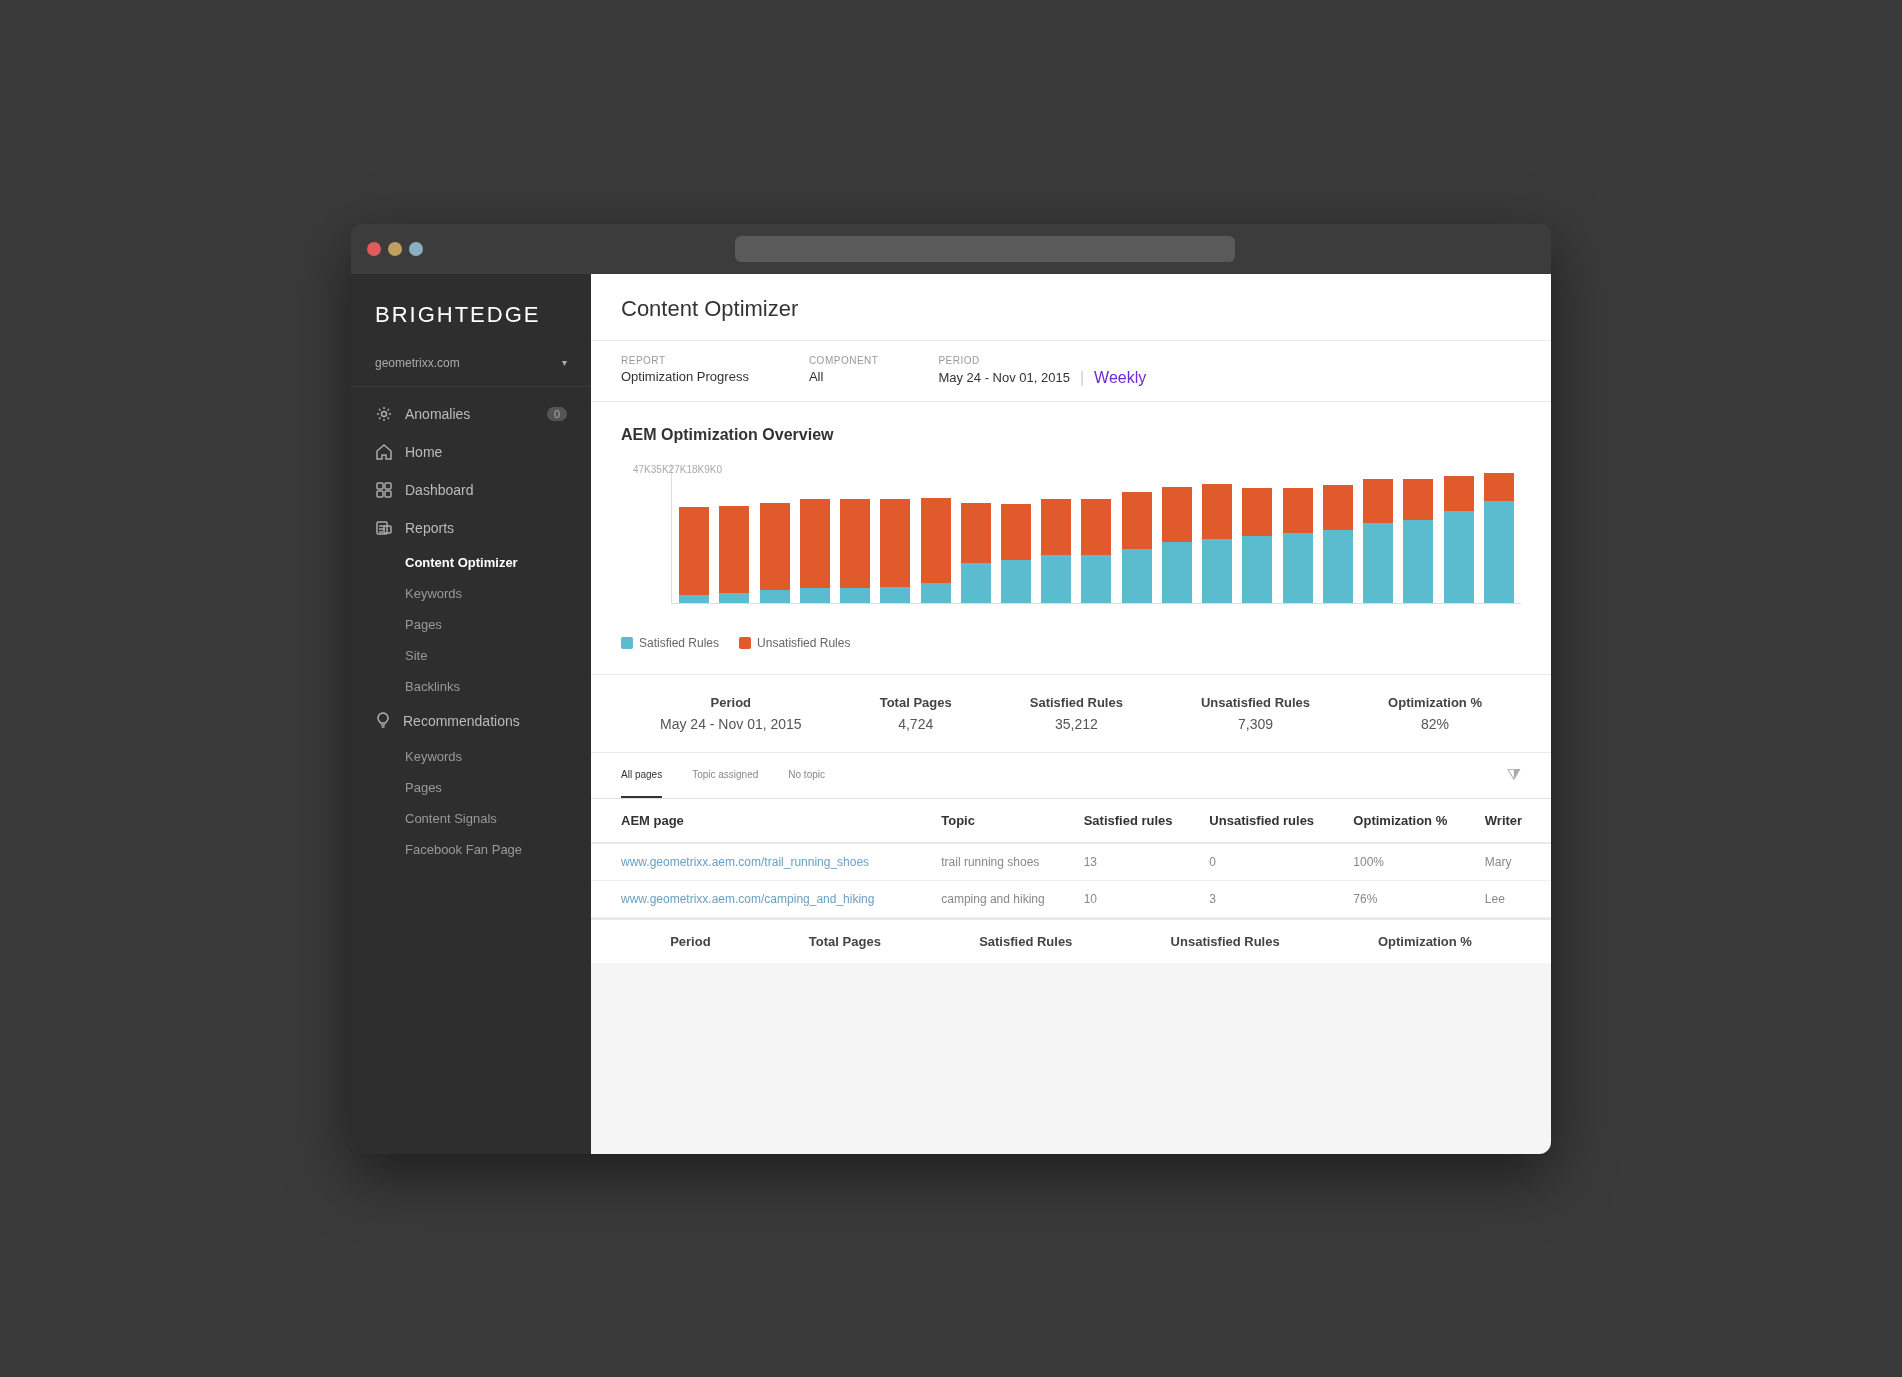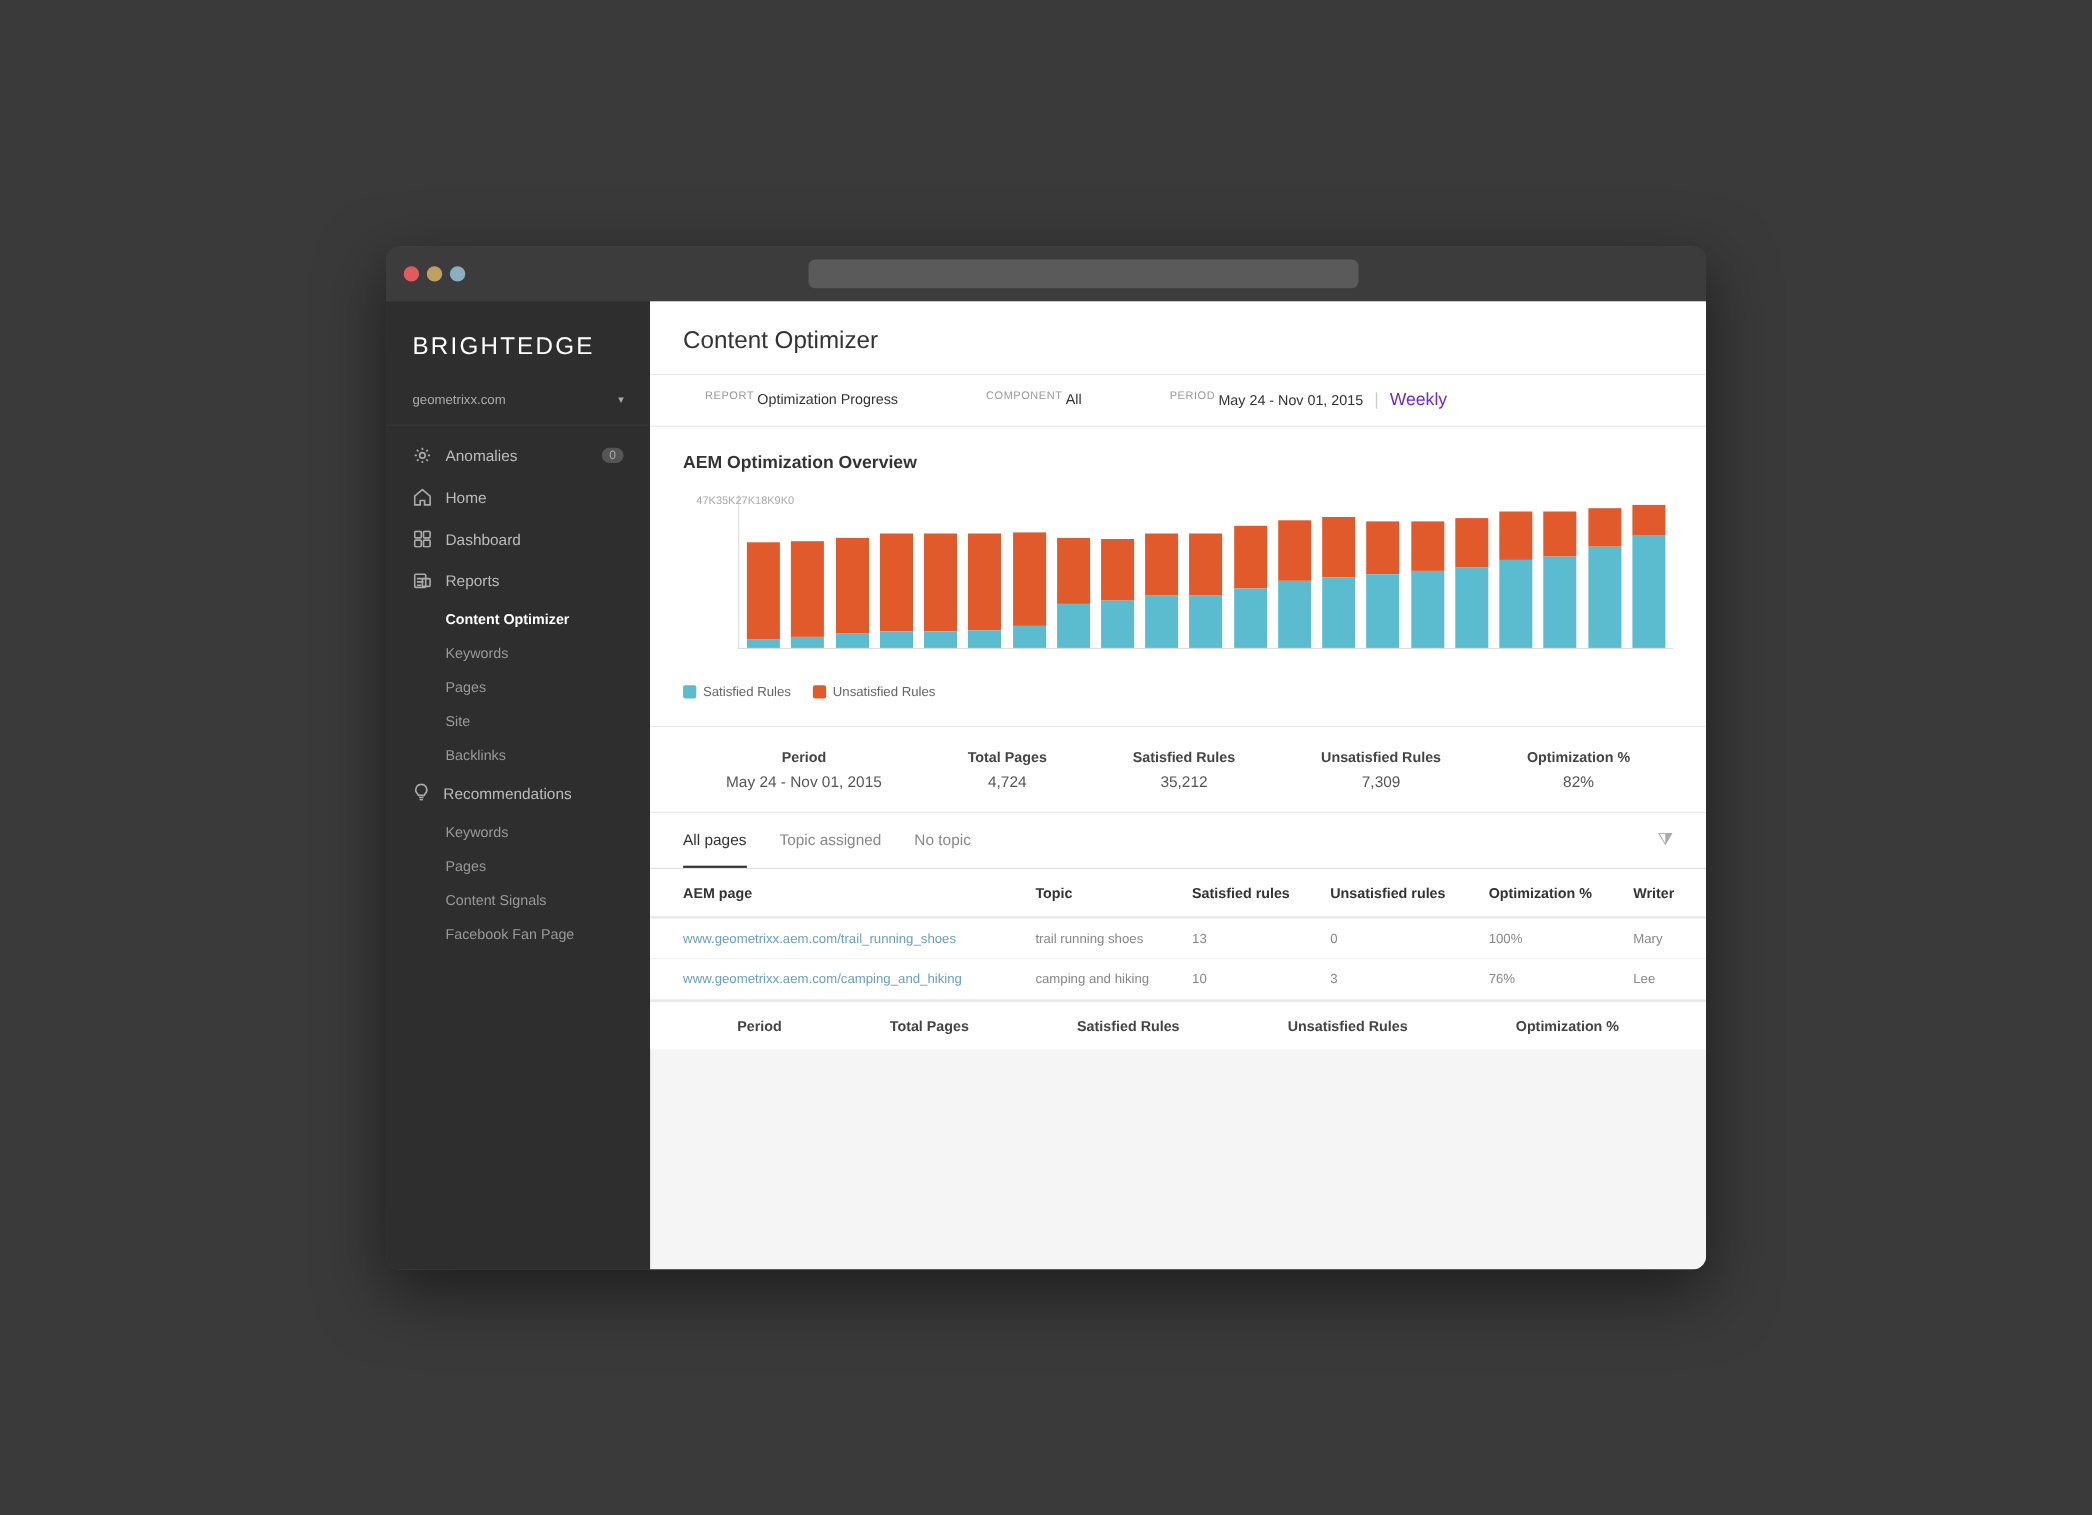--- a/index.html
+++ b/index.html
@@ -173,23 +173,22 @@
     .report-meta-bar {
       background: #fff;
       padding: 14px 30px;
       border-bottom: 1px solid #e8e8e8;
       display: flex;
       gap: 60px;
     }
 
     .meta-item {
       display: flex;
-      flex-direction: row;
+      flex-direction: column;
       gap: 3px;
-      margin-left: 20px;
     }
 
     .meta-label {
       font-size: 10px;
       color: #999;
       text-transform: uppercase;
       letter-spacing: 0.5px;
     }
 
     .meta-value {
@@ -336,21 +335,21 @@
       background: #fff;
       padding: 0 30px;
       border-bottom: 1px solid #e0e0e0;
       display: flex;
       align-items: center;
     }
 
     .tab-item {
       padding: 16px 0;
       margin-right: 30px;
-      font-size: 14px;
+      font-size: 10px;
       color: #888;
       cursor: pointer;
       border-bottom: 2px solid transparent;
     }
 
     .tab-item.active {
       color: #333;
       border-bottom: 2px solid #333;
     }
 

